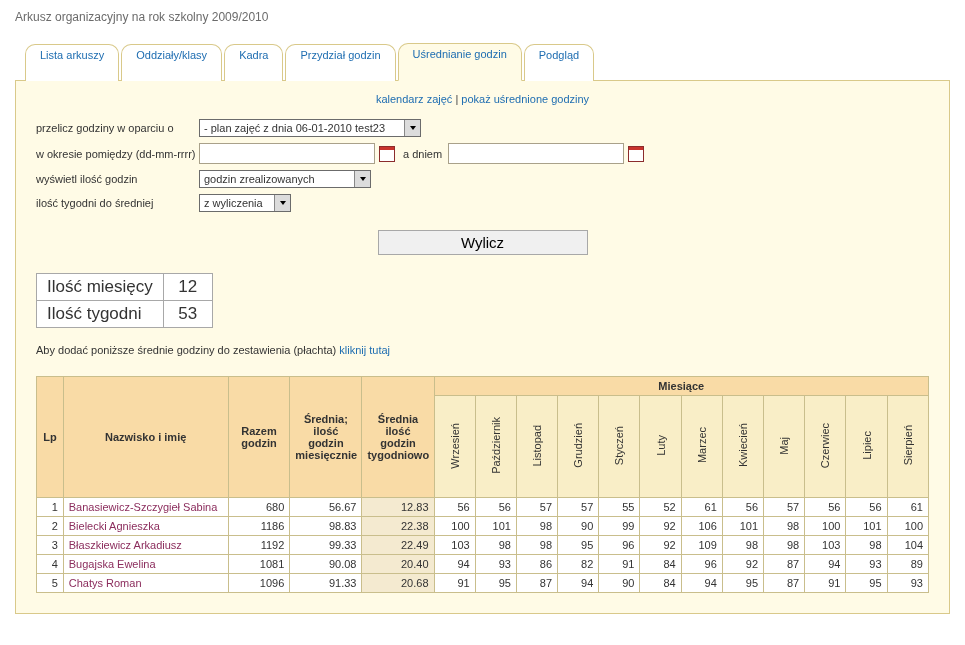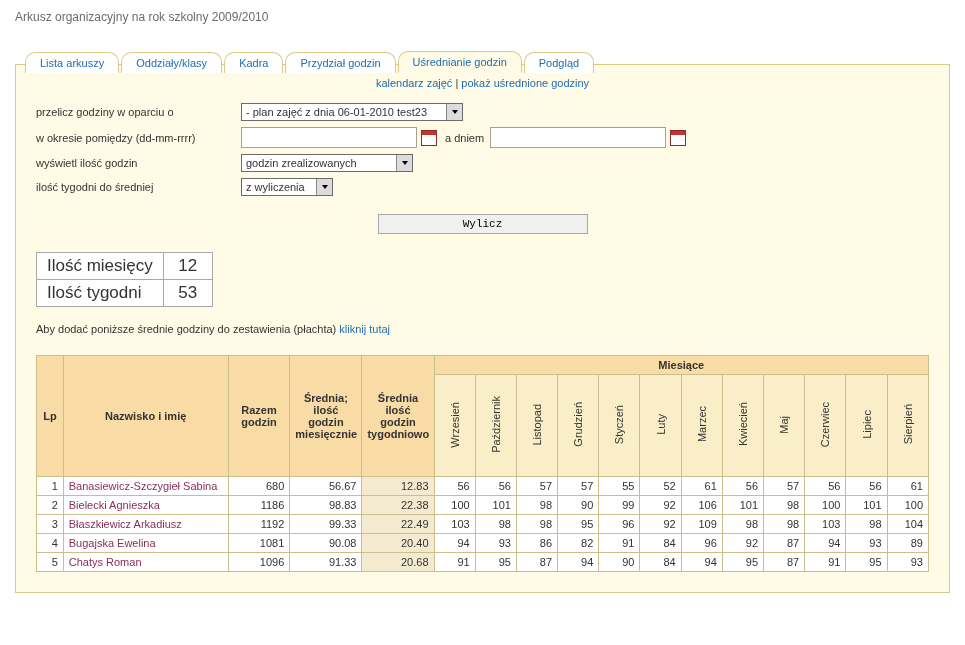--- a/index.html
+++ b/index.html
@@ -19,32 +19,32 @@
   
   .tabs {
     display: flex;
     align-items: flex-end;
     padding-left: 10px;
     border-bottom: 1px solid #d9c98a;
     position: relative;
     z-index: 1;
   }
   .tab {
-    padding: 4px 14px 4px 14px;
+    padding: 4px 14px 20px 14px;
     border: 1px solid #d9c98a;
     border-bottom: none;
     border-top-left-radius: 10px;
     border-top-right-radius: 10px;
     margin-right: 2px;
     color: #1e6db1;
     background: #fff;
     cursor: pointer;
     font-size: 11px;
     position: relative;
-    top: 9px;
+    top: 1px;
   }
   .tab.active {
     background: #fffbe6;
     font-weight: normal;
     border-bottom: 1px solid #fffbe6;
   }
   .content {
     background: #fffbe6;
     border: 1px solid #d9c98a;
     border-top: none;
@@ -56,21 +56,21 @@
     margin-bottom: 14px;
   }
   .top-links a { color: #1e6db1; text-decoration: none; cursor: pointer; }
   .top-links .sep { color: #444; }
   .form-row {
     display: flex;
     align-items: center;
     margin-bottom: 6px;
   }
   .form-label {
-    width: 205px;
+    width: 163px;
     color: #333;
   }
   select, input[type="text"] {
     font-family: inherit;
     font-size: 11px;
     border: 1px solid #a9a18a;
     background: #fff;
     padding: 1px 2px;
   }
   .select-wrap {
@@ -118,22 +118,22 @@
   }
   .center-btn {
     text-align: center;
     margin: 18px 0;
   }
   .btn {
     border: 1px solid #a8a8a8;
     background: #f0f0f0;
     padding: 3px 0;
     width: 210px;
-    font-family: Liberation Mono, monospace;
-    font-size: 11px;
+    font-family: Liberation Sans, sans-serif;
+    font-size: 15px;
     cursor: pointer;
   }
   .summary-table {
     border-collapse: collapse;
     margin: 18px 0 16px 0;
   }
   .summary-table td {
     border: 1px solid #a8a8a8;
     padding: 3px 10px;
     background: #fff;

